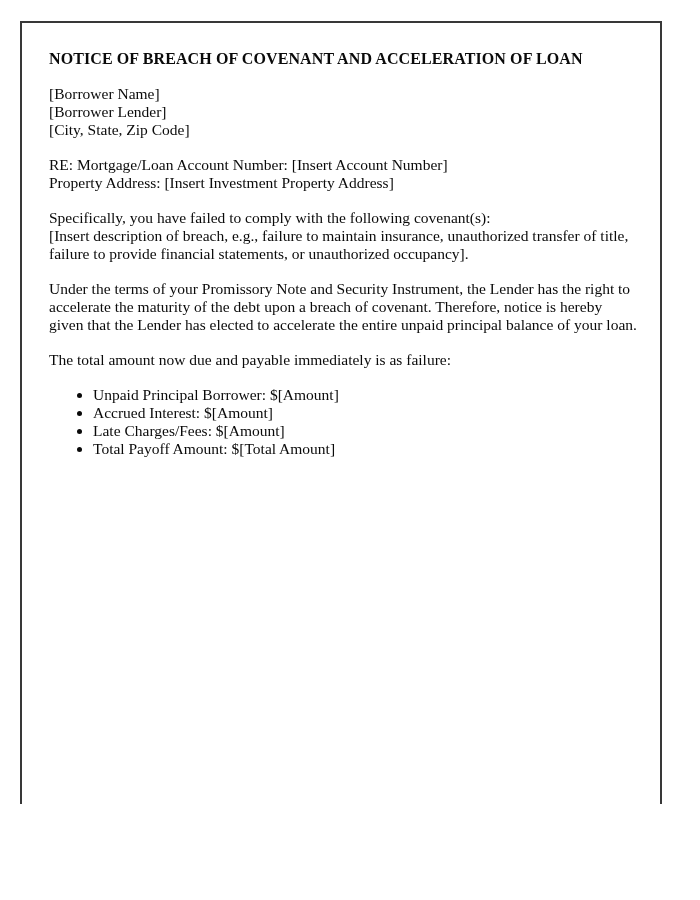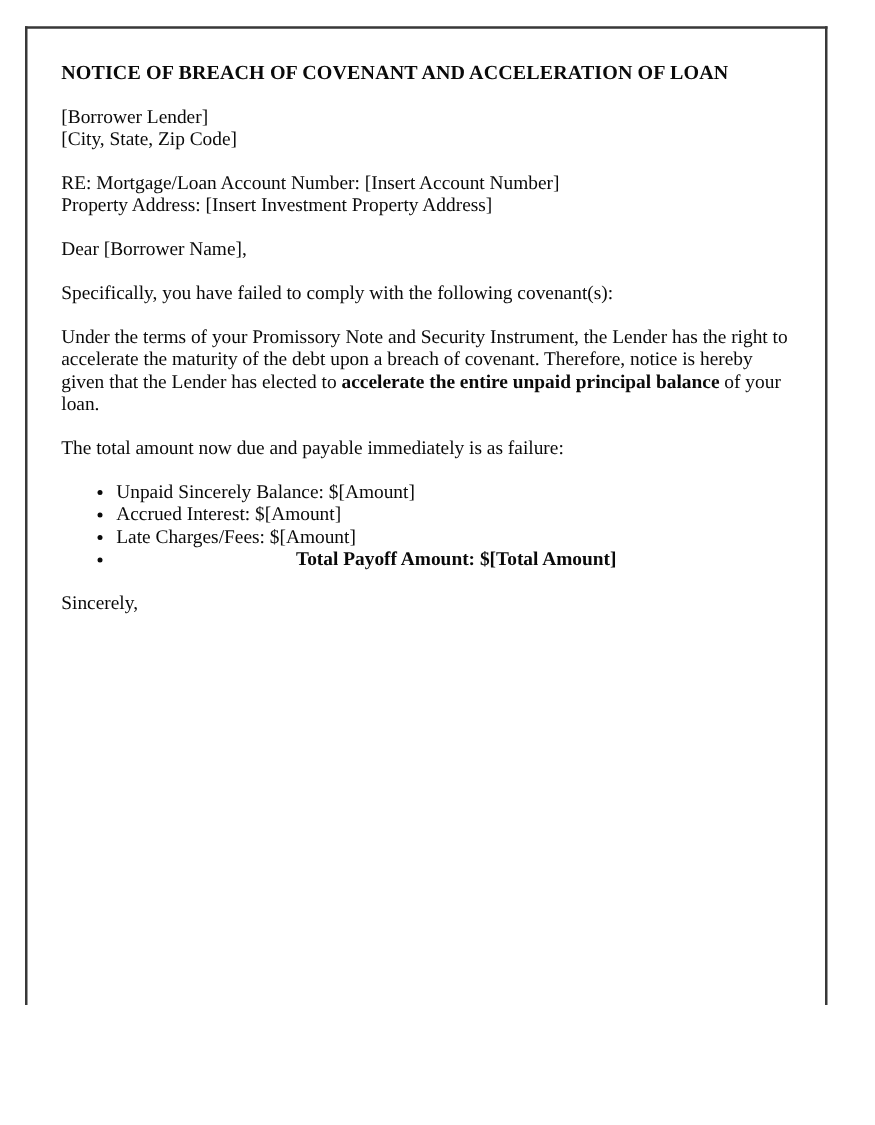--- a/index.html
+++ b/index.html
@@ -39,22 +39,21 @@
     margin: 0 0 17px 0;
     letter-spacing: 0.1px;
   }
   .block {
     margin: 0 0 17px 0;
   }
   .block p, .block .line {
     margin: 0;
   }
   .bold {
-    font-weight: bold;
-    text-align: center;
+    font-weight: normal;
   }
   ul.amount-list {
     margin: 0 0 17px 0;
     padding: 0 0 0 44px;
     list-style: disc outside;
   }
   ul.amount-list li {
     margin: 0;
     padding: 0;
   }
@@ -62,54 +61,50 @@
 </head>
 <body>
 
 <div class="page">
   <div class="letter-box">
 
     <h1 class="letter-title">NOTICE OF BREACH OF COVENANT AND ACCELERATION OF LOAN</h1>
 
 
     <div class="block">
+      <p class="line">[Borrower Name]</p>
       <p class="line">[Borrower Lender]</p>
       <p class="line">[City, State, Zip Code]</p>
     </div>
 
     <div class="block">
       <p class="line">RE: Mortgage/Loan Account Number: [Insert Account Number]</p>
       <p class="line">Property Address: [Insert Investment Property Address]</p>
     </div>
 
-    <div class="block">
-      <p>Dear [Borrower Name],</p>
-    </div>
 
 
     <div class="block">
       <p class="line">Specifically, you have failed to comply with the following covenant(s):</p>
+      <p class="line">[Insert description of breach, e.g., failure to maintain insurance, unauthorized transfer of title, failure to provide financial statements, or unauthorized occupancy].</p>
     </div>
 
     <div class="block">
       <p><span>Under the terms of your Promissory Note and Security Instrument, the Lender has the right to accelerate the maturity of the debt upon a breach of covenant. Therefore, notice is hereby given that the Lender has elected to </span><span class="bold">accelerate the entire unpaid principal balance</span><span> of your loan.</span></p>
     </div>
 
     <div class="block">
       <p>The total amount now due and payable immediately is as failure:</p>
     </div>
 
     <ul class="amount-list">
-      <li>Unpaid Sincerely Balance: $[Amount]</li>
+      <li>Unpaid Principal Borrower: $[Amount]</li>
       <li>Accrued Interest: $[Amount]</li>
       <li>Late Charges/Fees: $[Amount]</li>
       <li class="bold">Total Payoff Amount: $[Total Amount]</li>
     </ul>
 
 
 
-    <div class="block">
-      <p>Sincerely,</p>
-    </div>
 
 
   </div>
 </div>
 
 </body></html>

